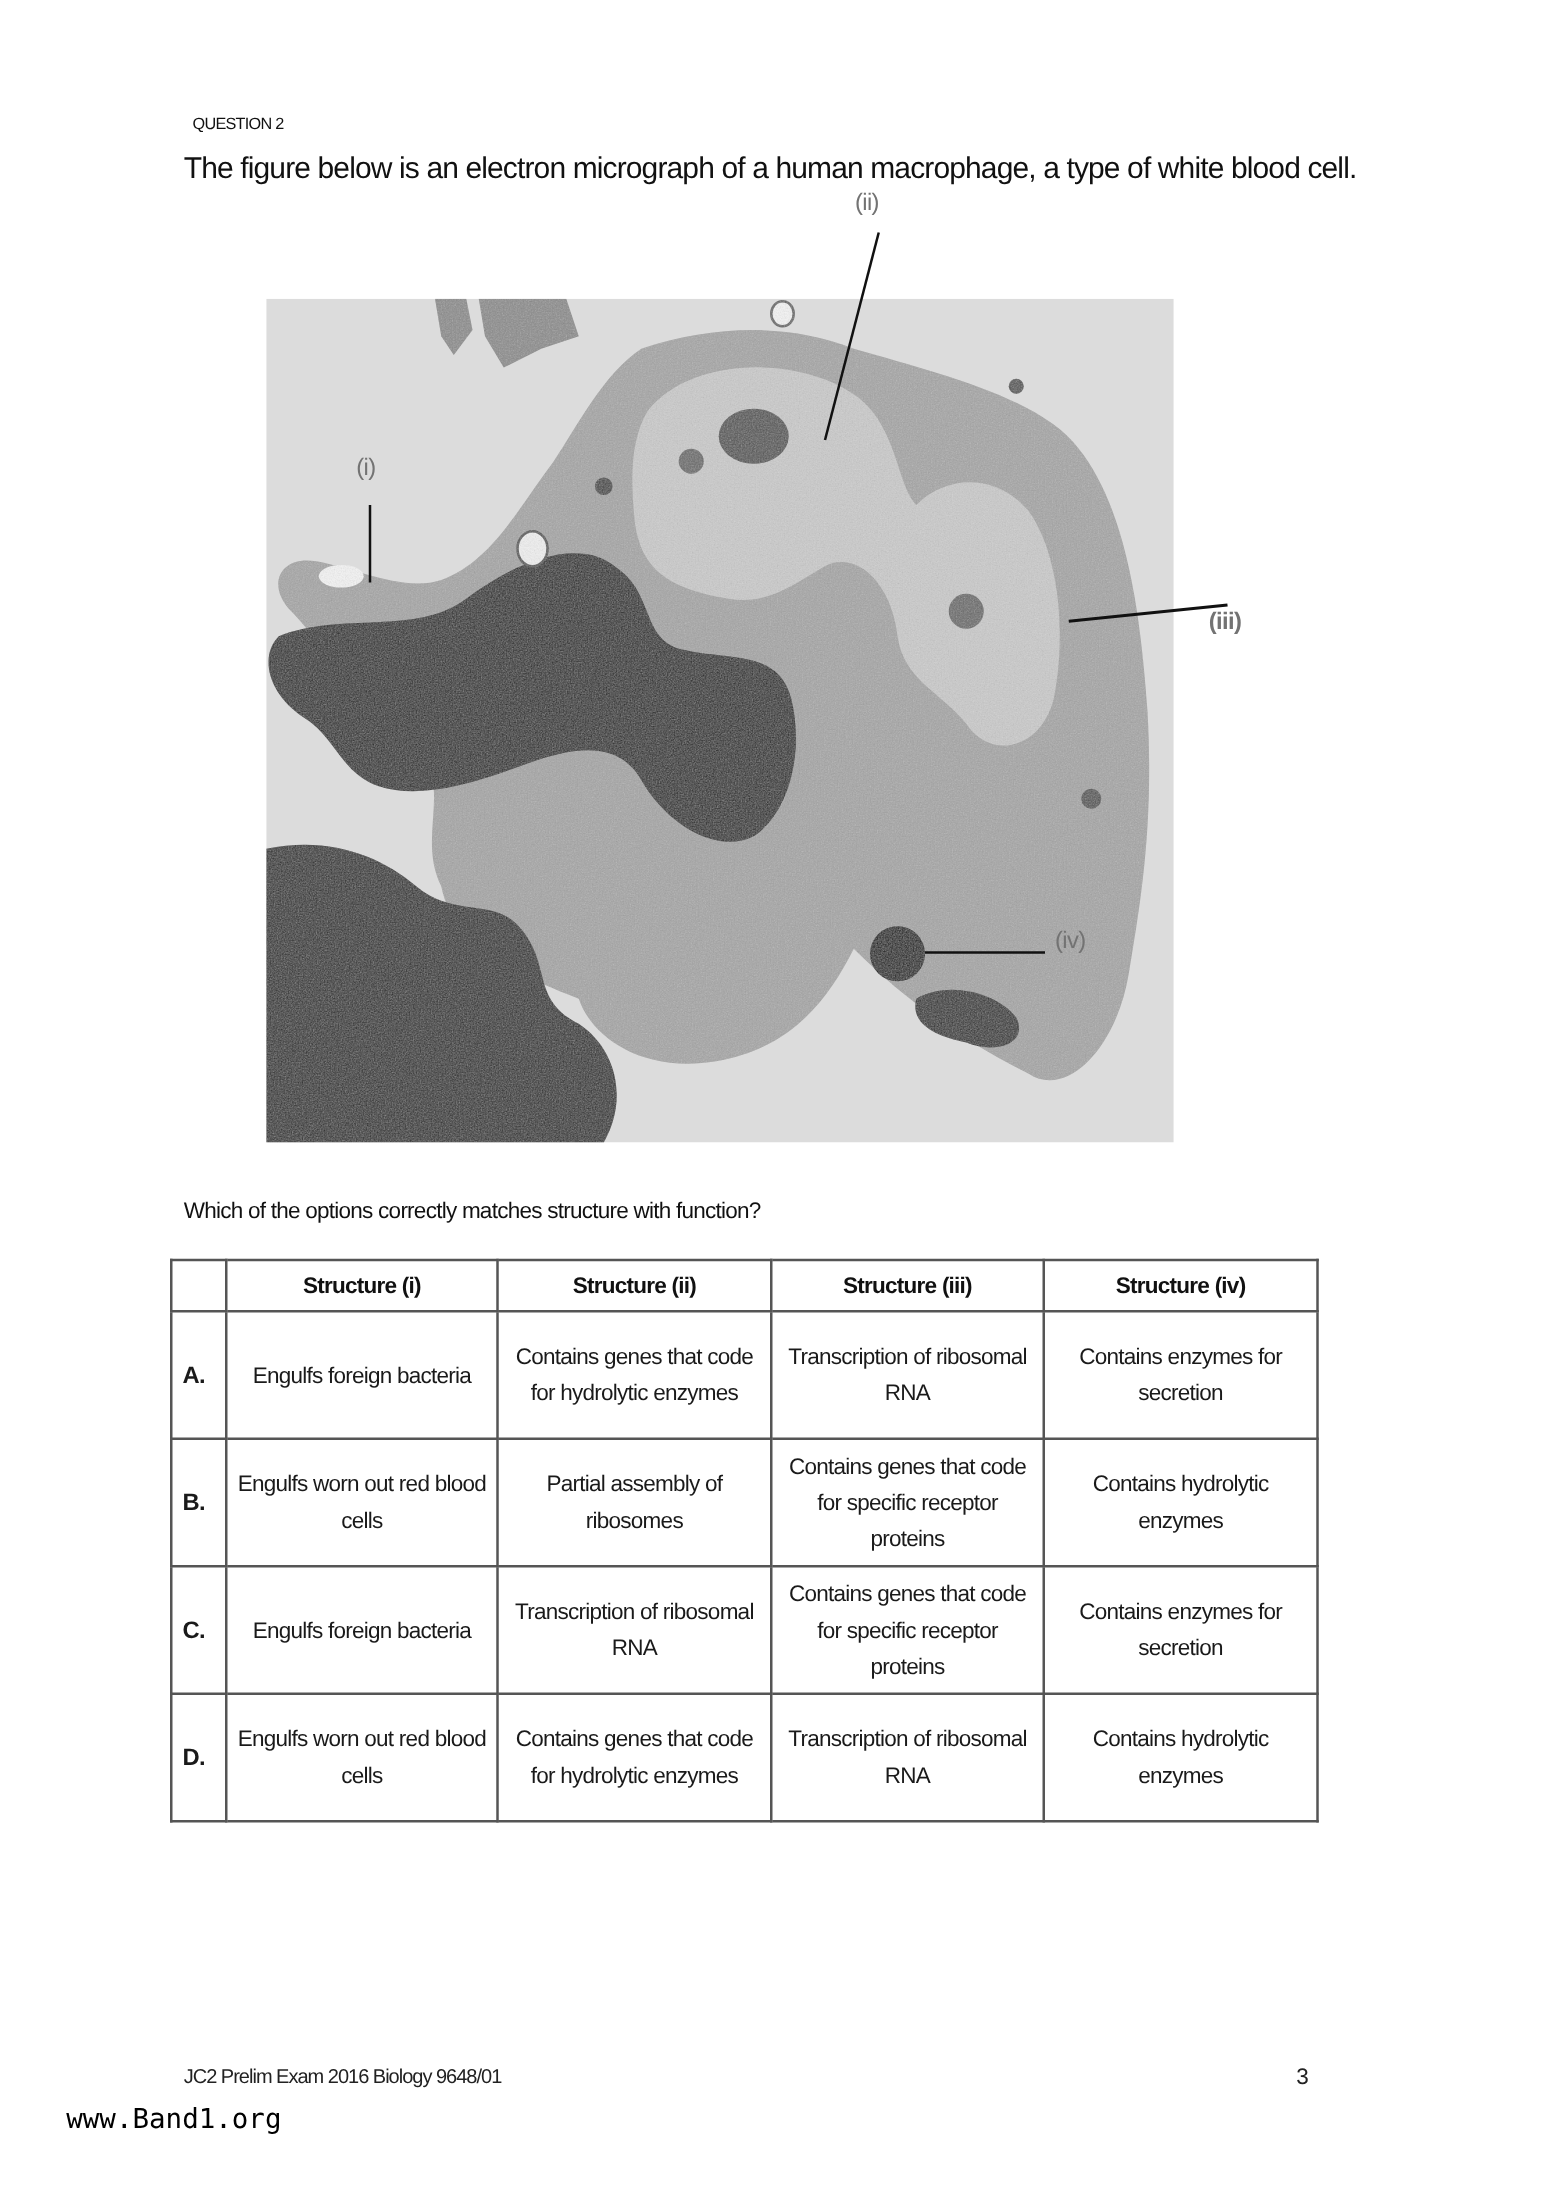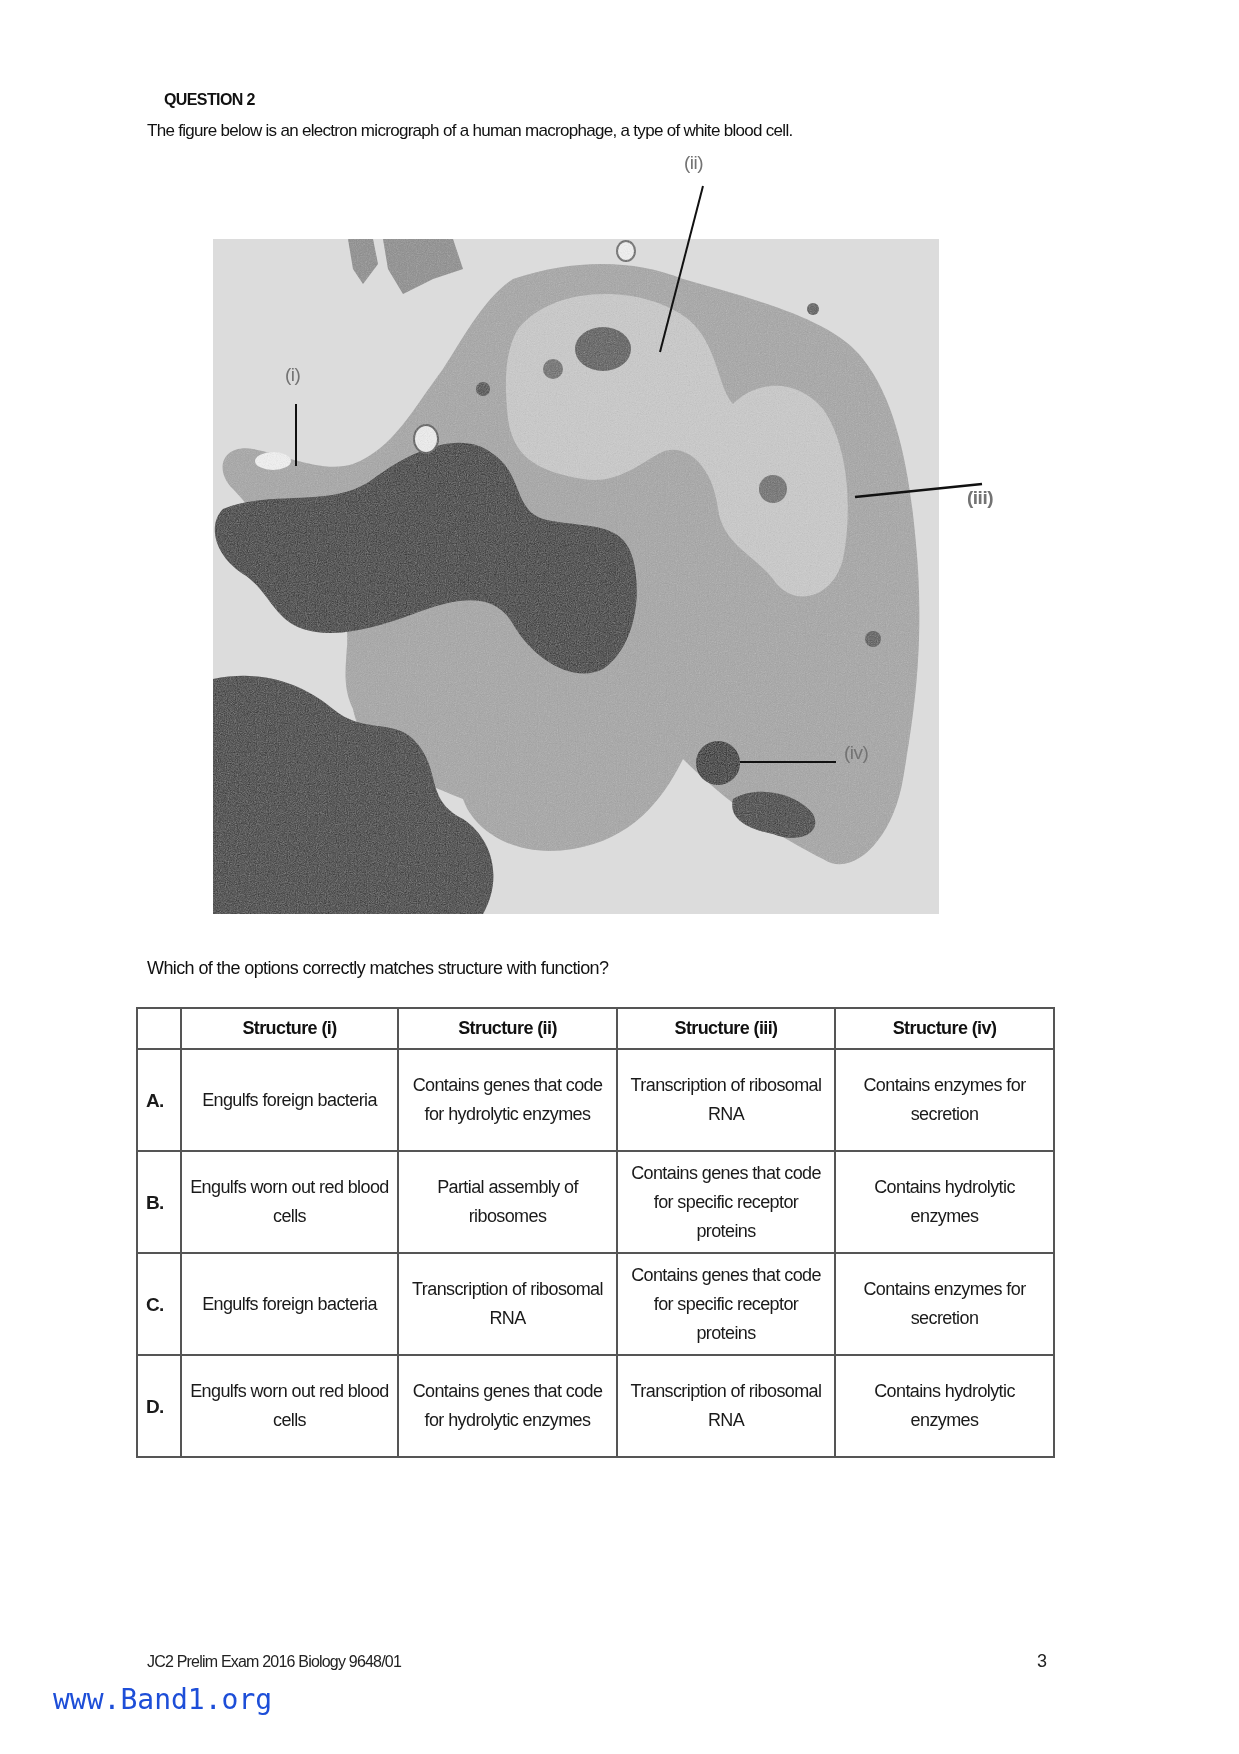--- a/index.html
+++ b/index.html
@@ -1,38 +1,38 @@
 <!DOCTYPE html>
 <html><head>
 <meta charset="utf-8">
 <style>
   html, body { margin:0; padding:0; background:#ffffff; }
   body { width:1239px; height:1754px; position:relative; overflow:hidden;
          font-family:"Liberation Sans", sans-serif; color:#111; }
   .abs { position:absolute; }
-  #q-title { left:164px; top:91px; font-size:16px; font-weight:bold; letter-spacing:-0.6px; }
-  #q-intro { left:147px; top:121px; font-size:17px; letter-spacing:-0.7px; white-space:nowrap; }
+  #q-title { left:154px; top:91px; font-size:13px; font-weight:normal; letter-spacing:-0.6px; }
+  #q-intro { left:147px; top:121px; font-size:24px; letter-spacing:-0.7px; white-space:nowrap; }
   #micro { left:213px; top:239px; width:726px; height:675px; }
   .lbl { font-size:19px; letter-spacing:-0.5px; color:#737373; }
   #lbl-i { left:285px; top:364px; }
   #lbl-ii { left:684px; top:152px; }
   #lbl-iii { left:967px; top:470px; font-weight:bold;margin-top:17px; }
   #lbl-iv { left:844px; top:742px;text-align:center; }
   #leaders { left:0; top:0; width:1239px; height:1000px; pointer-events:none; }
   #q-prompt { left:147px; top:958px; font-size:18px; letter-spacing:-0.6px; white-space:nowrap; }
   table#options { position:absolute; left:136px; top:1007px; border-collapse:collapse;
                   table-layout:fixed; width:917px; }
   #options td, #options th { border:2px solid #555; text-align:center; vertical-align:middle;
                   font-size:18px; letter-spacing:-0.6px; line-height:29px; padding:0 5px; color:#1a1a1a; }
   #options th { font-weight:bold; height:39px; color:#111; }
   #options tr.opt td { height:100px; }
   #options td.letter { font-weight:bold; text-align:left; padding-left:8px; font-size:19px; }
   #footer-left { left:147px; top:1653px; font-size:16px; letter-spacing:-0.8px; color:#222; }
   #footer-page { left:1037px; top:1651px; font-size:18px; color:#222; }
-  #watermark { left:53px; top:1683px; font-family:"DejaVu Sans Mono", monospace; font-size:28px; color:#1d4ed8; }
+  #watermark { left:53px; top:1683px; font-family:"DejaVu Sans Mono", monospace; font-size:22px; color:#000000; }
 </style>
 </head>
 <body>
 
 <div id="q-title" class="abs">QUESTION 2</div>
 <div id="q-intro" class="abs">The figure below is an electron micrograph of a human macrophage, a type of white blood cell.</div>
 
 <svg id="micro" class="abs" viewBox="0 0 726 675" preserveAspectRatio="none">
   <defs>
     <filter id="grain" x="0" y="0" width="100%" height="100%">

